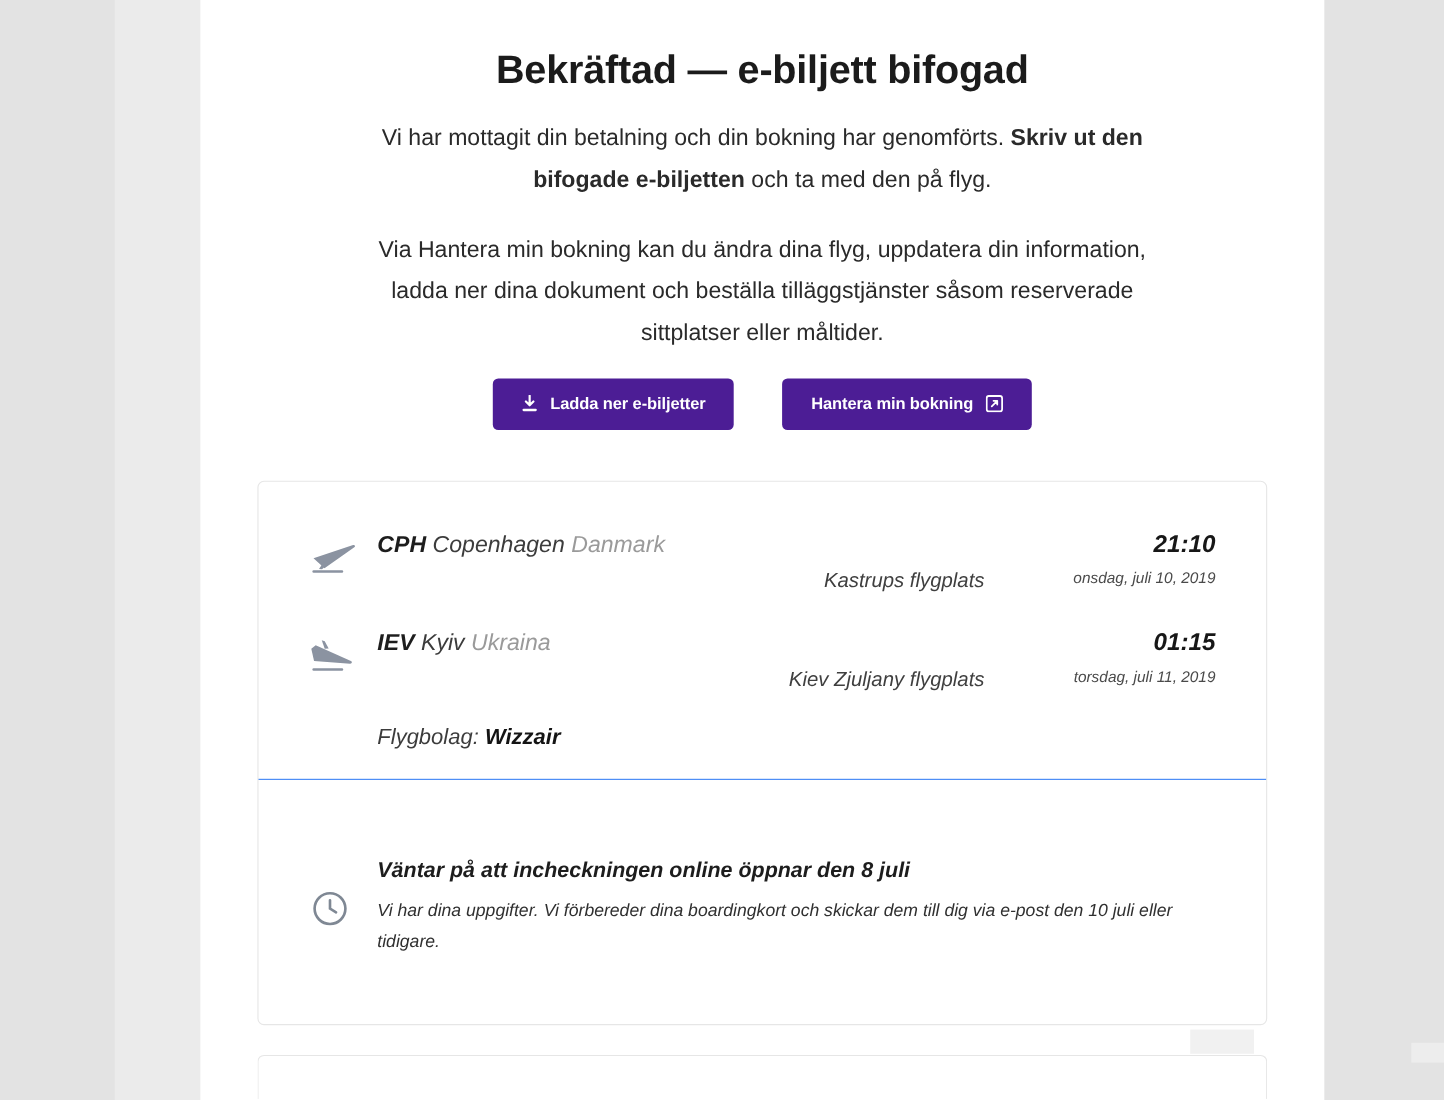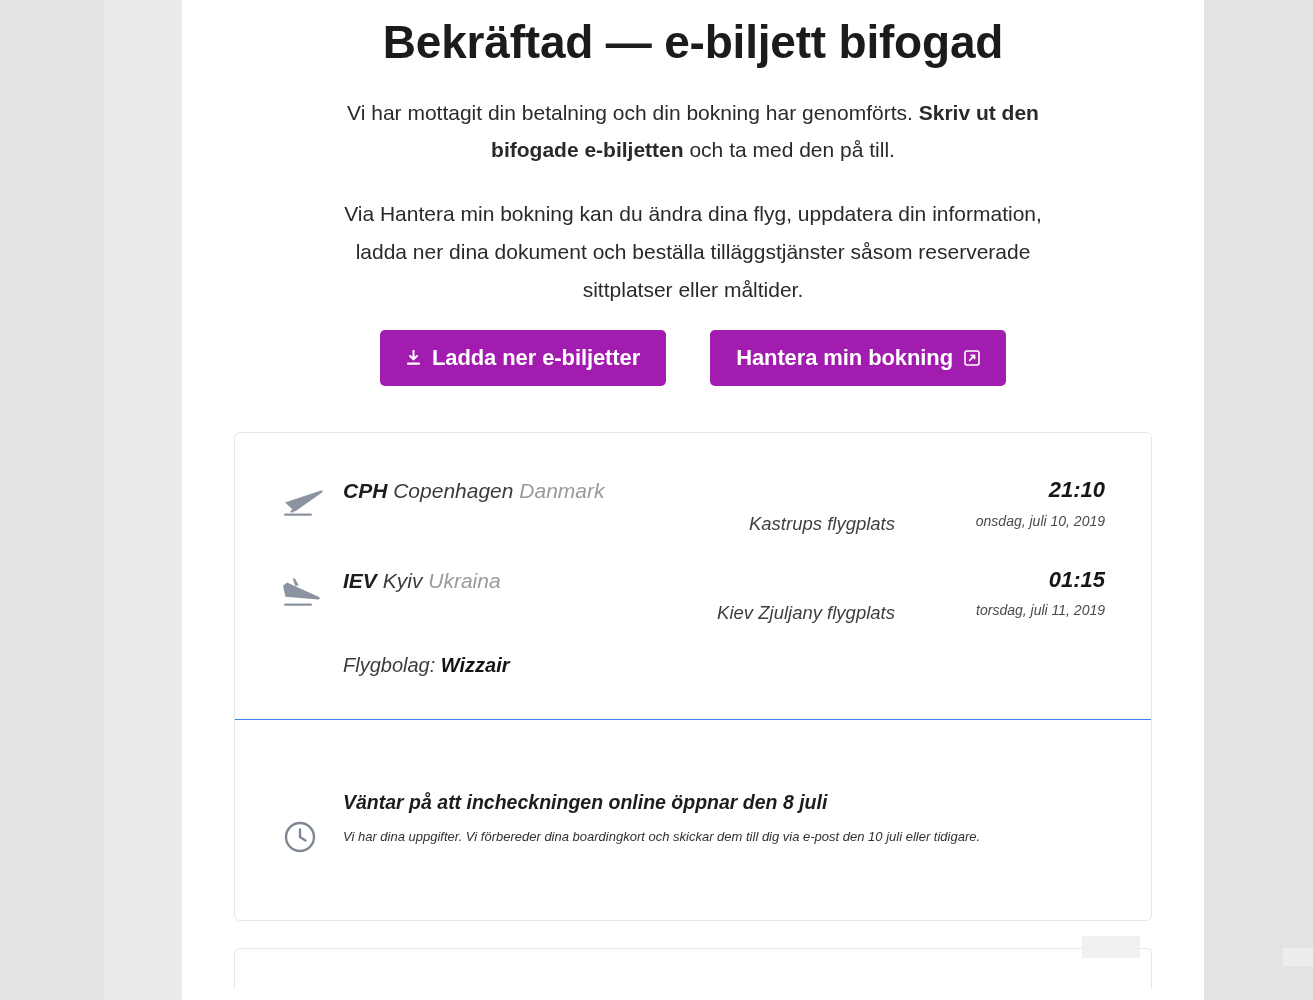--- a/index.html
+++ b/index.html
@@ -42,23 +42,23 @@
     background: #ffffff;
   }
   .content {
     position: absolute;
     left: 0; top: 0;
     width: 1022px;
     padding: 0;
   }
   h1.title {
     margin: 0;
-    padding: 14px 0 0 0;
+    padding: 40px 0 0 0;
     text-align: center;
-    font-size: 46px;
+    font-size: 36px;
     line-height: 1.25;
     font-weight: bold;
     color: #1b1b1b;
     letter-spacing: -0.2px;
   }
   p.lead {
     margin: 22px auto 0 auto;
     width: 700px;
     text-align: center;
     font-size: 21px;
@@ -77,26 +77,26 @@
   .btn-row {
     margin-top: 22px;
     display: flex;
     justify-content: center;
     gap: 44px;
   }
   .btn {
     display: inline-flex;
     align-items: center;
     gap: 11px;
-    background: #a21caf;
+    background: #4c1d95;
     color: #ffffff;
     border: none;
     border-radius: 5px;
     padding: 15px 26px;
-    font-size: 22px;
+    font-size: 15px;
     font-weight: bold;
     font-family: "Liberation Sans", sans-serif;
     cursor: pointer;
     letter-spacing: -0.1px;
   }
   .btn svg { display: block; }
 
   .card {
     margin: 46px auto 0 auto;
     width: 918px;
@@ -148,21 +148,21 @@
     font-weight: bold;
     color: #171717;
     line-height: 1.2;
   }
   .leg-date {
     margin-top: 9px;
     font-size: 14px;
     color: #4a4a4a;
   }
   .carrier {
-    margin: 30px 0 16px 108px;
+    margin: 30px 0 0 108px;
     font-size: 20px;
     color: #3c3c3c;
   }
   .carrier b { color: #141414; font-weight: bold; }
 
   .status {
     display: flex;
     align-items: flex-start;
     padding: 24px 46px 34px 46px;
   }
@@ -174,21 +174,21 @@
   }
   .status-body { flex: 1 1 auto; }
   .status-title {
     font-size: 19.5px;
     font-weight: bold;
     color: #1d1d1d;
     line-height: 1.5;
   }
   .status-text {
     margin-top: 9px;
-    font-size: 13px;
+    font-size: 16px;
     color: #303030;
     line-height: 1.75;
     max-width: 760px;
   }
   .card-bottom {
     margin: 27px auto 0 auto;
     width: 918px;
     height: 40px;
     border: 1px solid #e6e6e6;
     border-bottom: none;
@@ -221,21 +221,21 @@
 
   <div class="band-left"></div>
   <div class="band-left-inner"></div>
   <div class="band-right"></div>
 
   <div class="sheet">
     <div class="content">
 
       <h1 class="title">Bekräftad — e-biljett bifogad</h1>
 
-      <p class="lead"><span>Vi har mottagit din betalning och din bokning har genomförts. </span><b>Skriv ut den bifogade e-biljetten</b><span> och ta med den på till.</span></p>
+      <p class="lead"><span>Vi har mottagit din betalning och din bokning har genomförts. </span><b>Skriv ut den bifogade e-biljetten</b><span> och ta med den på flyg.</span></p>
 
       <p class="para">Via Hantera min bokning kan du ändra dina flyg, uppdatera din information, ladda ner dina dokument och beställa tilläggstjänster såsom reserverade sittplatser eller måltider.</p>
 
       <div class="btn-row">
         <button class="btn">
           <span>
             <svg width="15" height="16" viewBox="0 0 15 16" aria-hidden="true">
               <path d="M7.5 0.8v8.2M7.5 9.4 4.1 6.0M7.5 9.4 10.9 6.0" stroke="#ffffff" stroke-width="2" fill="none" stroke-linecap="round"></path>
               <rect x="1" y="12.6" width="13" height="2.2" rx="1" fill="#ffffff"></rect>
             </svg>

